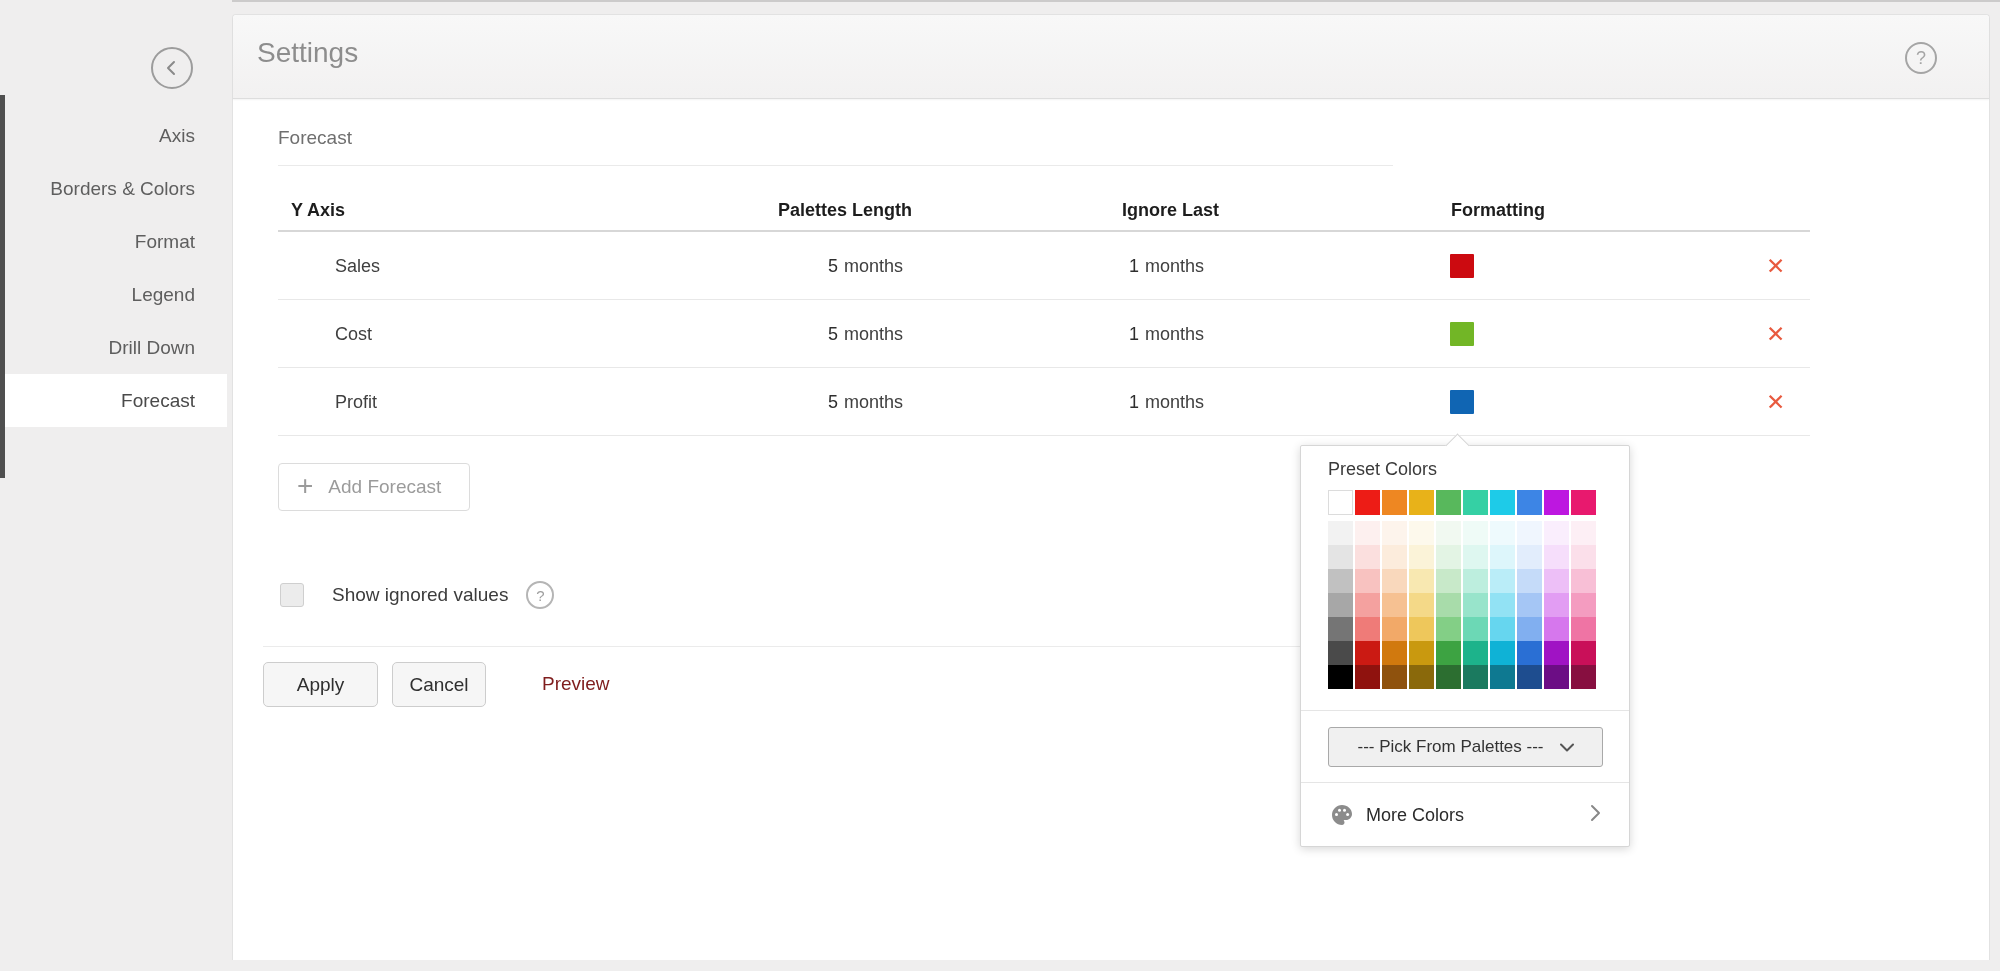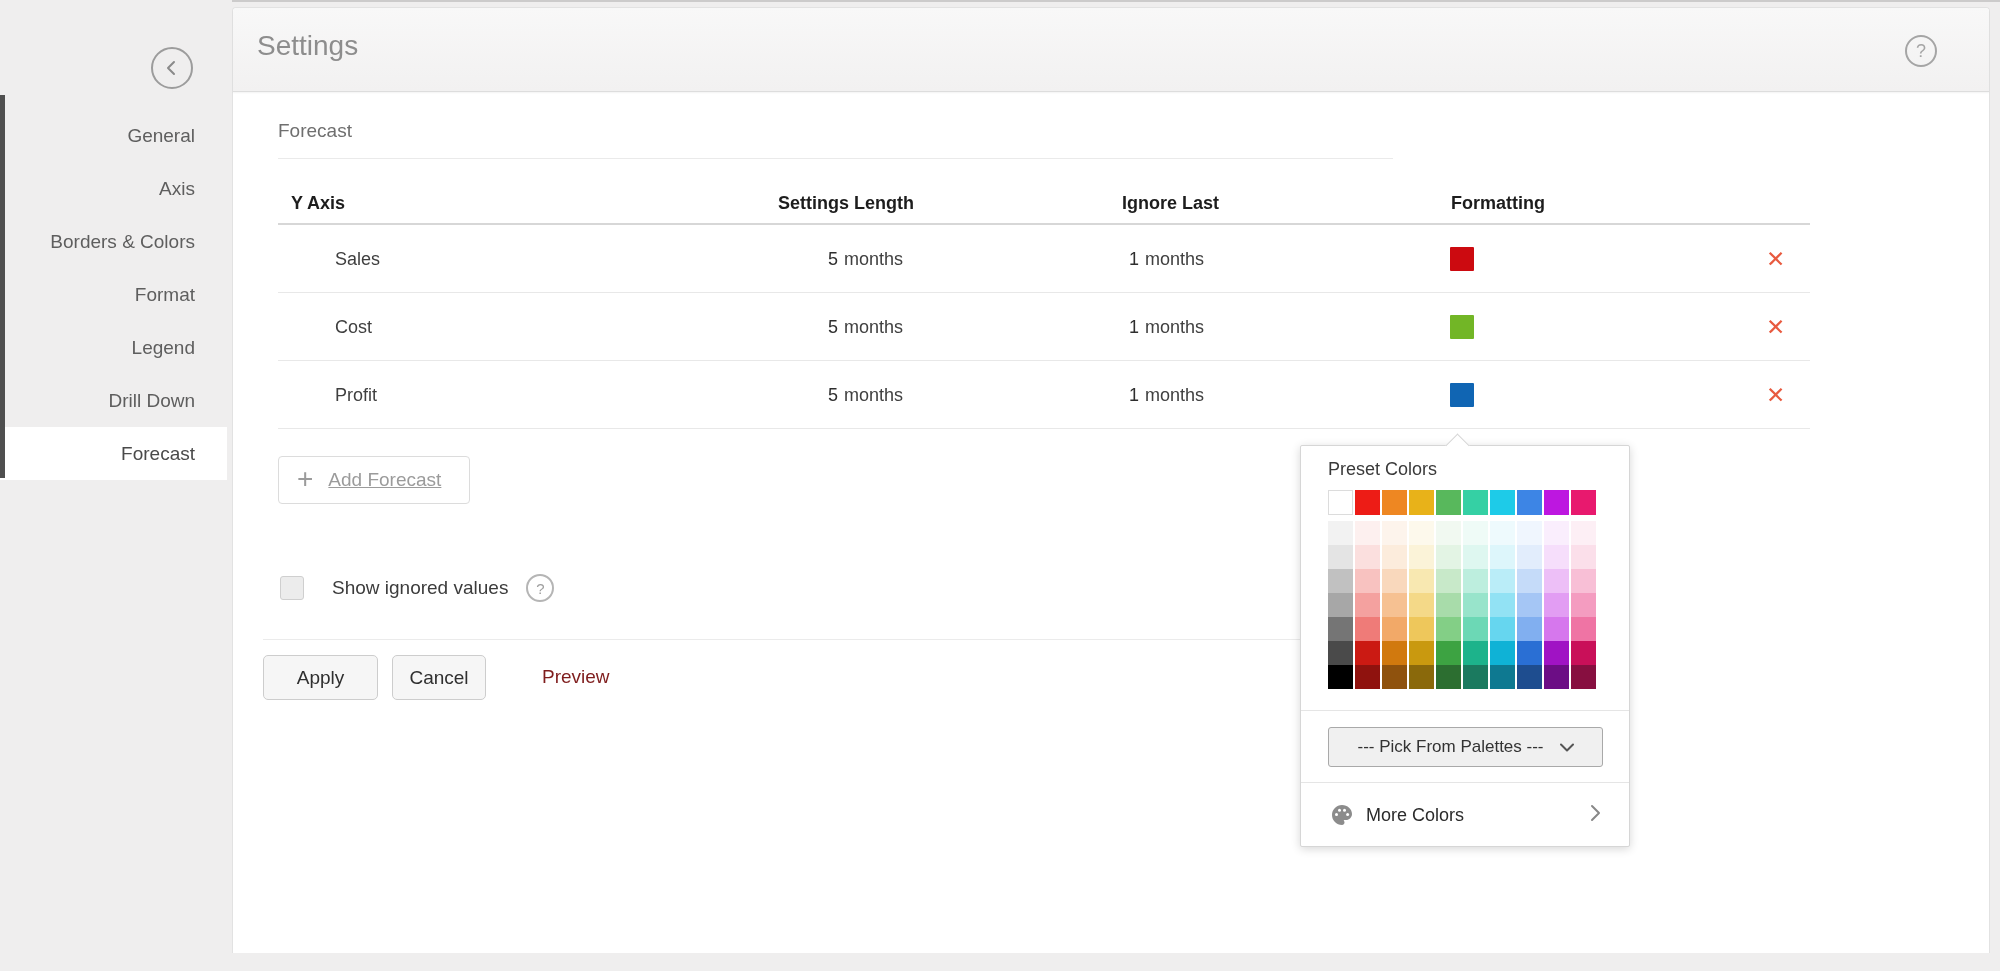--- a/index.html
+++ b/index.html
@@ -26,21 +26,21 @@
   }
   .nav{left:0;top:109px;width:232px;}
   .nav-item{
     height:53px;display:flex;align-items:center;justify-content:flex-end;
     padding-right:37px;font-size:19px;color:#5e5e5e;cursor:pointer;white-space:nowrap;
   }
   .nav-item.selected{background:#ffffff;width:227px;box-sizing:border-box;padding-right:32px;color:#4a4a4a;}
 
   
   .panel{
-    left:232px;top:7px;width:1758px;height:946px;background:#ffffff;
+    left:232px;top:14px;width:1758px;height:946px;background:#ffffff;
     border:1px solid #e2e2e2;border-bottom:none;border-radius:4px 4px 0 0;box-sizing:border-box;
   }
   .panel-header{
     position:absolute;left:0;top:0;width:100%;height:83px;
     background:linear-gradient(#f8f8f8,#f2f1f1);
     border-bottom:1px solid #dddddd;border-radius:4px 4px 0 0;
     box-shadow:0 1px 2px rgba(0,0,0,0.05);
   }
   .panel-title{position:absolute;left:24px;top:22px;font-size:28px;color:#8d8d8d;}
   .help-circle{
@@ -73,21 +73,21 @@
   }
 
   
   .add-btn{
     position:absolute;left:45px;top:448px;width:192px;height:48px;
     border:1px solid #dcdcdc;border-radius:4px;background:#ffffff;
     display:flex;align-items:center;gap:15px;padding-left:18px;box-sizing:border-box;
     cursor:pointer;color:#9b9b9b;
   }
   .add-plus{font-size:28px;font-weight:300;line-height:1;margin-top:-3px;}
-  .add-label{font-size:19px;text-decoration:underline;}
+  .add-label{font-size:19px;}
 
   
   .chk-row{position:absolute;left:47px;top:566px;display:flex;align-items:center;}
   .checkbox{
     width:24px;height:24px;background:#ececec;border:1px solid #cfcfcf;
     border-radius:3px;box-sizing:border-box;cursor:pointer;
   }
   .chk-label{margin-left:28px;font-size:19px;color:#3c3c3c;}
   .chk-help{position:relative;margin-left:18px;width:28px;height:28px;border-radius:50%;
     border:2px solid #b5b5b5;box-sizing:border-box;color:#9e9e9e;font-size:15px;
@@ -140,21 +140,20 @@
 
 <div class="abs top-line"></div>
 
 <div class="abs sidebar">
   <div class="abs back-btn">
     <svg width="18" height="18" viewBox="0 0 18 18">
       <polyline points="11,3 5,9 11,15" fill="none" stroke="#8a8a8a" stroke-width="2" stroke-linecap="round" stroke-linejoin="round"></polyline>
     </svg>
   </div>
   <div class="abs nav" id="nav-list">
-      <div class="nav-item">General</div>
       <div class="nav-item">Axis</div>
       <div class="nav-item">Borders &amp; Colors</div>
       <div class="nav-item">Format</div>
       <div class="nav-item">Legend</div>
       <div class="nav-item">Drill Down</div>
       <div class="nav-item selected">Forecast</div>
     </div>
 </div>
 <div class="abs edge-strip"></div>
 
@@ -164,21 +163,21 @@
     <div class="panel-title">Settings</div>
     <div class="help-circle hdr-help">?</div>
   </div>
 
   <div class="section-label">Forecast</div>
   <div class="section-divider"></div>
 
   <div class="ftable">
     <div class="thead">
       <span class="th" style="left:13px">Y Axis</span>
-      <span class="th" style="left:500px">Settings Length</span>
+      <span class="th" style="left:500px">Palettes Length</span>
       <span class="th" style="left:844px">Ignore Last</span>
       <span class="th" style="left:1173px">Formatting</span>
     </div>
     <div id="table-rows">
         <div class="trow">
           <span class="cell lbl" style="left: 13px;">Sales</span>
           <span class="cell num" style="left: 550px;">5</span>
           <span class="cell unit" style="left: 566px;">months</span>
           <span class="cell num" style="left: 851px;">1</span>
           <span class="cell unit" style="left: 867px;">months</span>

